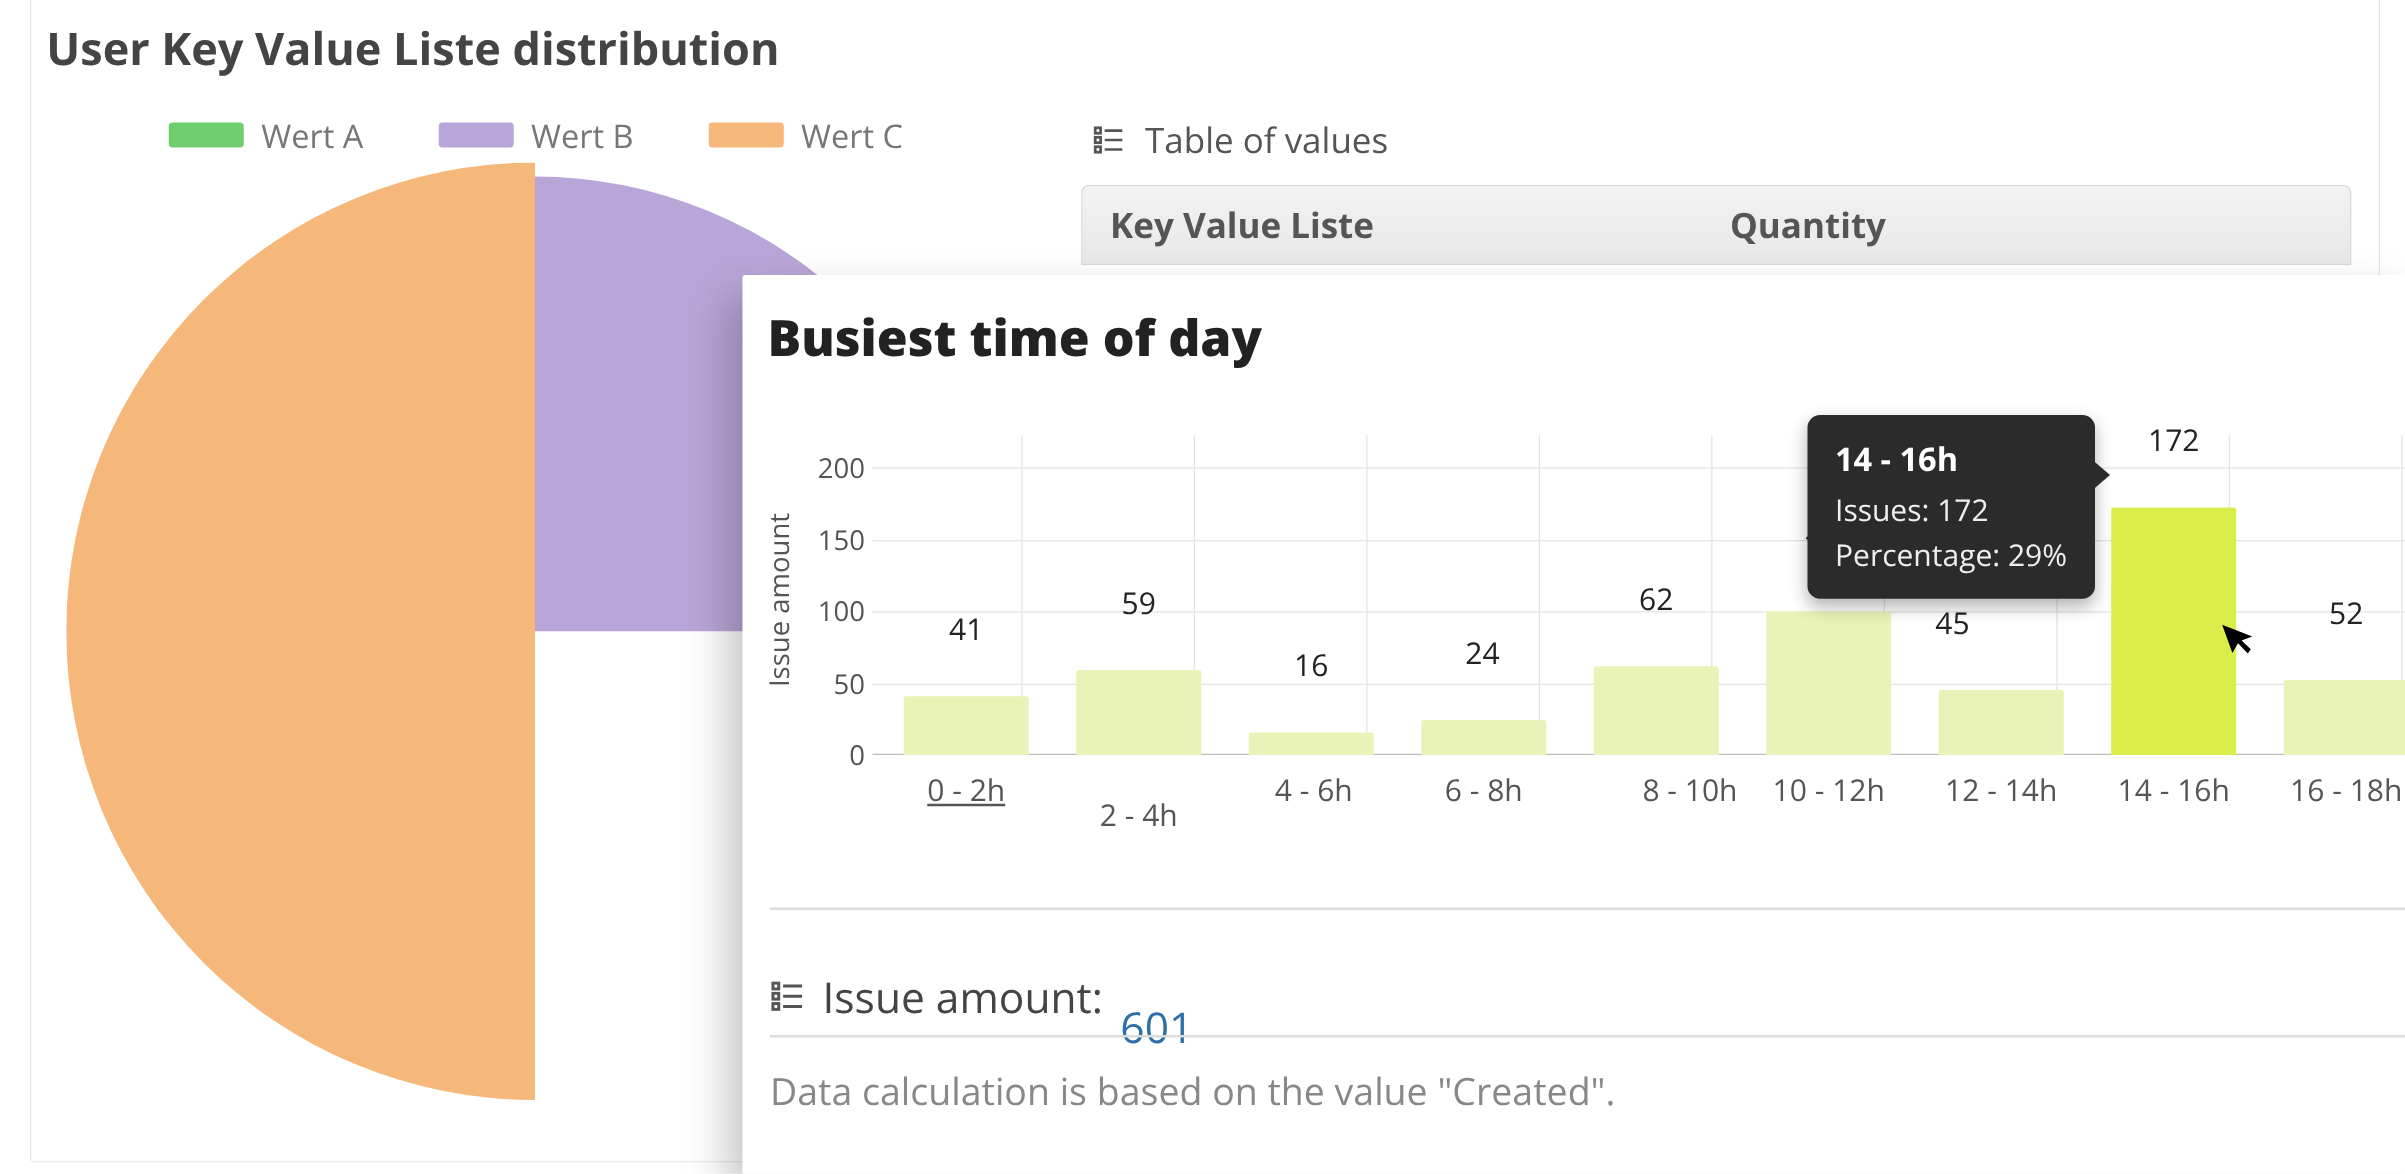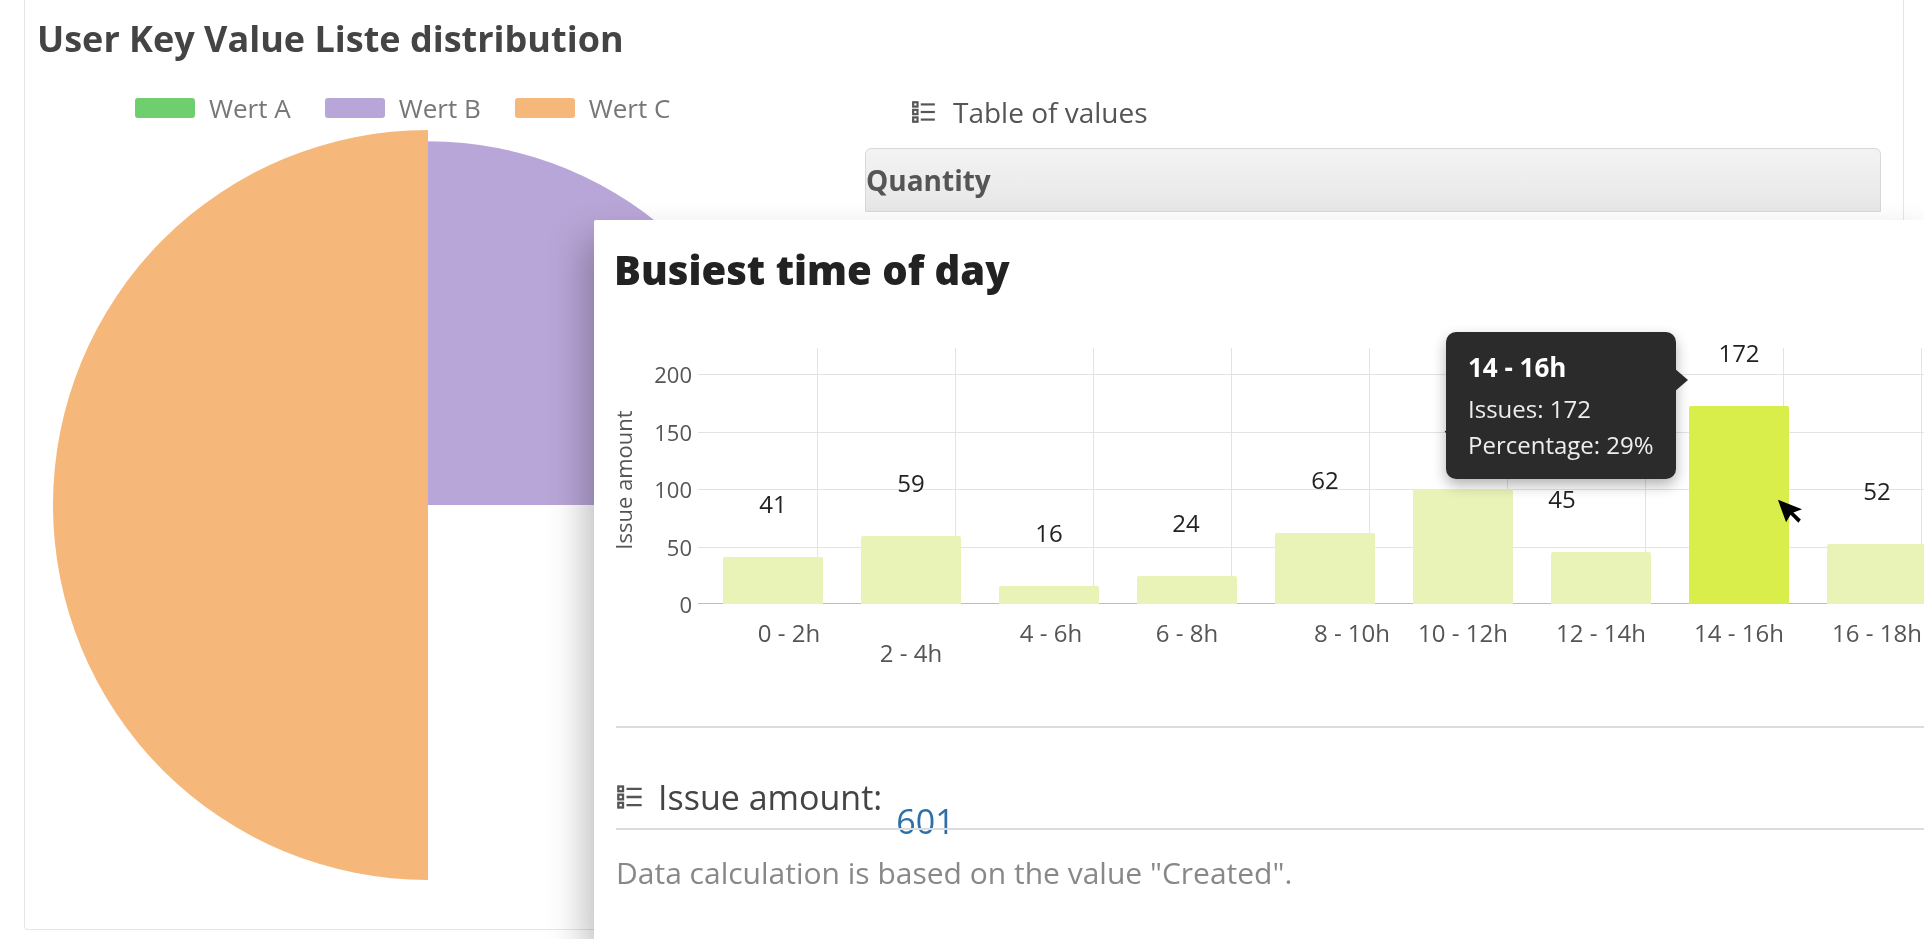--- a/index.html
+++ b/index.html
@@ -35,42 +35,42 @@
     top: 14px;
     font-size: 36px;
     font-weight: 700;
     color: #444;
   }
   .legend {
     position: absolute;
     left: 110px;
     top: 90px;
     display: flex;
-    gap: 34px;
+    gap: 60px;
     align-items: center;
   }
   .legend-item {
     display: flex;
     align-items: center;
     gap: 14px;
     font-size: 26px;
     color: #777;
   }
   .swatch {
     width: 60px;
     height: 20px;
     border-radius: 3px;
   }
   .swatch-a { background: #6fcf6f; }
   .swatch-b { background: #b9a6d8; }
   .swatch-c { background: #f6b77a; }
 
   .table-of-values {
     position: absolute;
-    left: 886px;
+    left: 849px;
     top: 93px;
     display: flex;
     align-items: center;
     gap: 16px;
     font-size: 28px;
     color: #555;
   }
   .tov-icon svg { display: block; }
 
   .table-head {
@@ -283,20 +283,21 @@
           <rect x="2" y="10" width="4" height="4"></rect>
             <line x1="9" y1="12" x2="22" y2="12"></line>
           <rect x="2" y="17" width="4" height="4"></rect>
             <line x1="9" y1="19" x2="22" y2="19"></line>
         </svg>
       </span>
       <span>Table of values</span>
     </div>
 
     <div class="table-head">
+      <div class="th1">Key Value Liste</div>
       <div class="th2">Quantity</div>
     </div>
 
     <div class="pie-wrap">
       <svg viewBox="0 0 200 200" width="750" height="750">
 
         <path d="M100,100 L100,0 A100,100 0 0,0 100,200 Z" fill="#f6b77a"></path>
 
         <path d="M100,100 L100,3 A97,97 0 0,1 197,100 L100,100 Z" fill="#b9a6d8"></path>
       </svg>
@@ -326,21 +327,21 @@
         <div class="grid-v" style="left: 257px;"></div>
         <div class="grid-v" style="left: 395px;"></div>
         <div class="grid-v" style="left: 533px;"></div>
         <div class="grid-v" style="left: 671px;"></div>
         <div class="grid-v" style="left: 809px;"></div>
         <div class="grid-v" style="left: 947px;"></div>
         <div class="grid-v" style="left: 1085px;"></div>
         <div class="grid-v" style="left: 1223px;"></div>
         <div class="bar" style="left: 25px; height: 47.15px;"></div>
         <div class="bar-label" style="left: 25px; bottom: 51.15px;">41</div>
-        <div class="xcat" style="left: 26px;">0 - 2h</div>
+        <div class="xcat" style="left: 10px; text-decoration: underline;">0 - 2h</div>
         <div class="bar" style="left: 163px; height: 67.85px;"></div>
         <div class="bar-label" style="left: 163px; bottom: 71.85px;">59</div>
         <div class="xcat" style="left: 148px; margin-top: 20px;">2 - 4h</div>
         <div class="bar" style="left: 301px; height: 18.4px;"></div>
         <div class="bar-label" style="left: 301px; bottom: 22.4px;">16</div>
         <div class="xcat" style="left: 288px;">4 - 6h</div>
         <div class="bar" style="left: 439px; height: 27.6px;"></div>
         <div class="bar-label" style="left: 438px; bottom: 31.6px;">24</div>
         <div class="xcat" style="left: 424px;">6 - 8h</div>
         <div class="bar" style="left: 577px; height: 71.3px;"></div>

